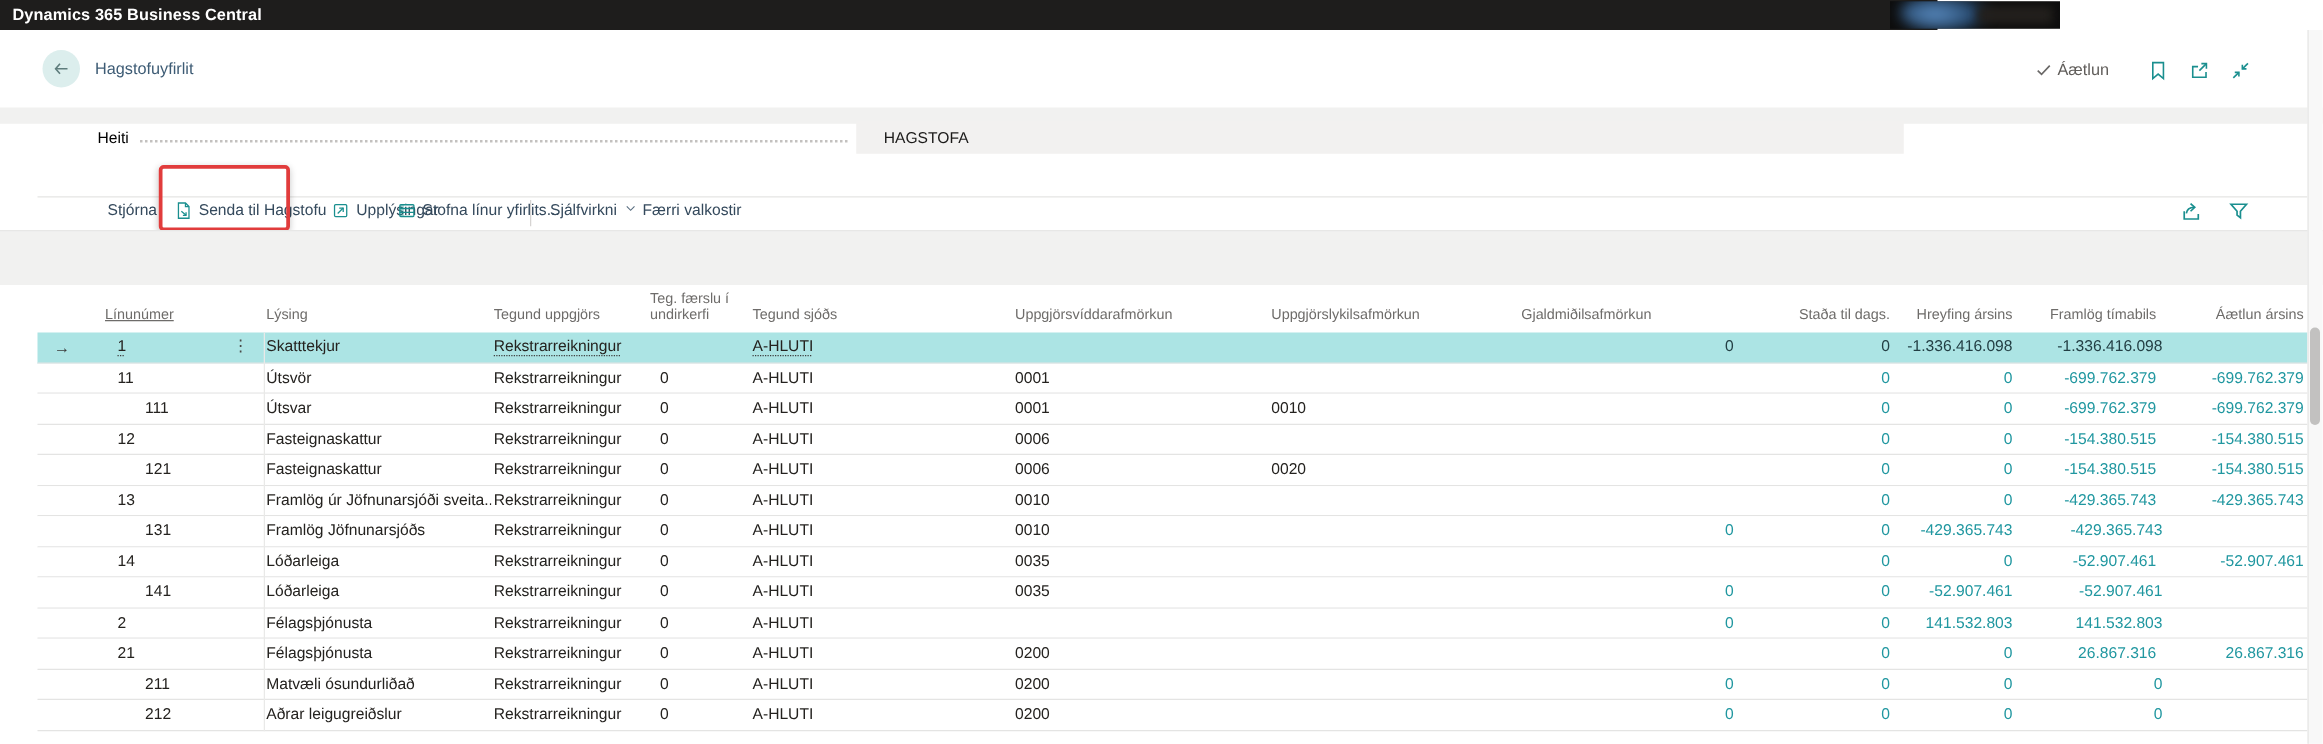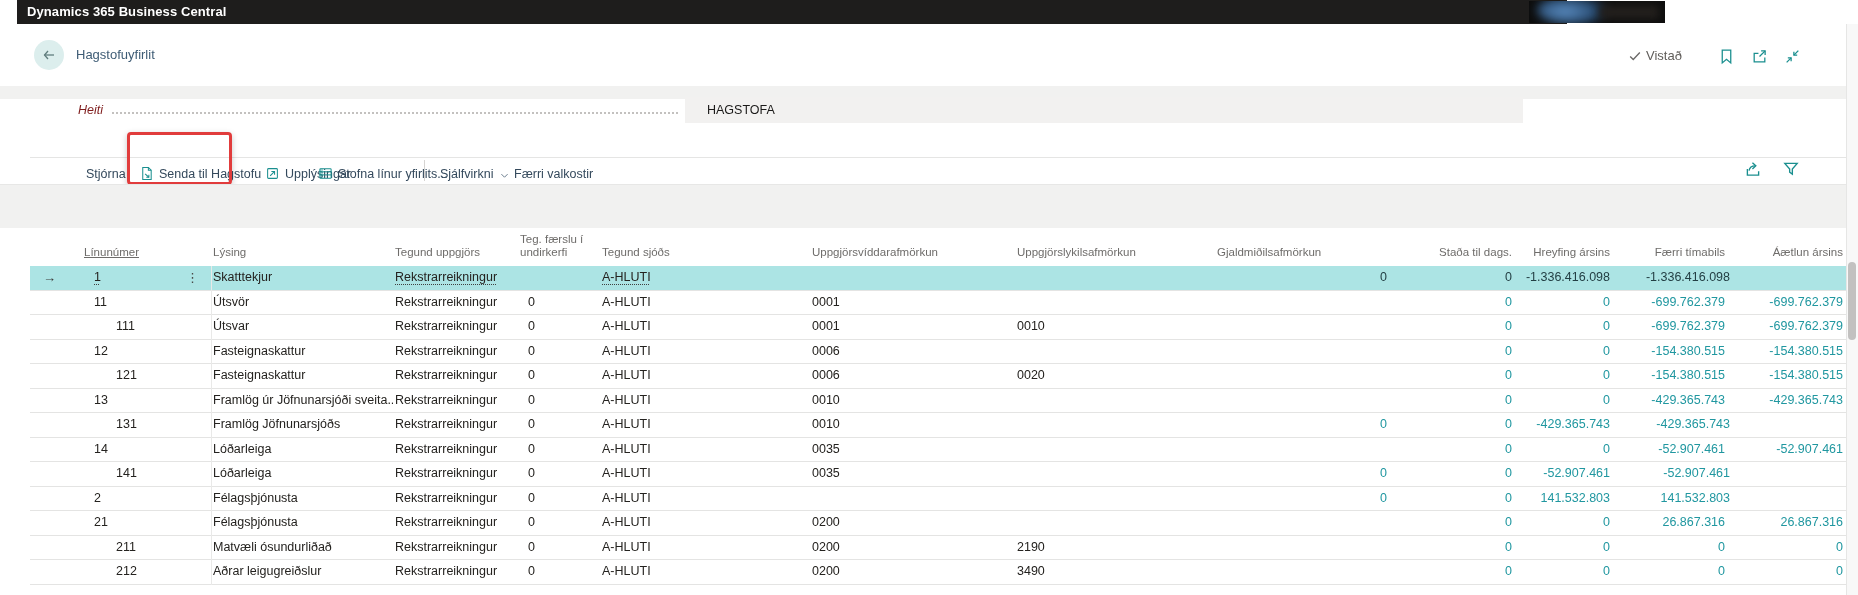--- a/index.html
+++ b/index.html
@@ -1,21 +1,21 @@
 <!DOCTYPE html>
 <html style="--accent-teal: #1a8f8f; --link-teal: #2097a0; --selected-row-bg: #ace4e4; --highlight-red: #e13c3c; --topbar-bg: #1e1d1c; --title-color: #3e5c75;"><head>
 <meta charset="utf-8">
 <style>
   * { margin:0; padding:0; box-sizing:border-box; }
   html,body { width:1858px; height:595px; overflow:hidden; background:#fff;
     font-family:"Liberation Sans","DejaVu Sans",sans-serif; }
   .abs { position:absolute; }
 
   
-  #topbar { left:17px; top:0; width:1550px; height:24px; background:var(--topbar-bg,#1e1d1c); }
+  #topbar { left:0; top:0; width:1550px; height:24px; background:var(--topbar-bg,#1e1d1c); }
   #topbar-title { left:10px; top:4px; color:#fff; font-size:13px; font-weight:700; letter-spacing:.1px; }
   .tb-icon { top:4px; width:16px; height:16px; color:#fff; }
   .tb-icon svg { width:16px; height:16px; display:block; }
   #env-badge { left:1512px; top:1px; width:136px; height:22px; background:#0d0d0d; overflow:hidden; }
   #env-badge .blob { position:absolute; left:8px; top:-6px; width:70px; height:30px; border-radius:50%;
     background:radial-gradient(ellipse at 40% 55%, #5d8fc4 0%, #27496e 55%, rgba(10,20,30,0) 80%); filter:blur(5px); }
   #env-badge .blob2 { position:absolute; left:70px; top:4px; width:60px; height:14px; background:#23201d; filter:blur(4px); }
   #help-glyph { left:1834px; top:3px; color:#fff; font-size:14px; font-weight:400; }
 
   
@@ -27,29 +27,29 @@
   #saved-box svg { width:14px; height:14px; color:#6a6867; }
   .hdr-icon { top:48px; width:17px; height:17px; color:var(--accent-teal,#1a8f8f); }
   .hdr-icon svg { width:17px; height:17px; display:block; }
 
   
   .band { left:0; width:1858px; background:#f1f1f0; }
   #band1 { top:86px; height:13px; }
   #band2 { top:184px; height:44px; border-top:1px solid #e7e7e6; }
 
   
-  #heiti-label { left:78px; top:103px; font-size:12.5px; color:#7f1d1d;font-style:italic; }
+  #heiti-label { left:78px; top:103px; font-size:12.5px; color:#000000; }
   #heiti-leader { left:112px; top:100px; width:566px; height:14px;
     border-bottom:2px dotted #c3c1bf; }
   #heiti-input { left:685px; top:97px; width:838px; height:26px; background:#f2f1f0;
     font-size:12.5px; color:#1b1a19; line-height:26px; padding-left:22px; }
 
   
   #tb-line { left:30px; top:157px; width:1816px; height:1px; background:#e5e5e4; }
-  .tb-item { top:161px; height:20px; display:flex; align-items:flex-end; gap:5px;
+  .tb-item { top:161px; height:20px; display:flex; align-items:flex-start; gap:5px;
     font-size:12.5px; color:#34495c; white-space:nowrap; cursor:pointer; }
   .tb-item svg { width:15px; height:15px; color:var(--accent-teal,#1a8f8f); flex:0 0 auto; }
   #tb-divider { left:424px; top:160px; width:1px; height:21px; background:#d6d4d2; }
   .tb-right { top:160px; width:18px; height:18px; color:var(--accent-teal,#1a8f8f); cursor:pointer; }
   .tb-right svg { width:18px; height:18px; display:block; }
   #red-callout { left:127px; top:132px; width:105px; height:53px; border:3px solid var(--highlight-red,#e13c3c);
     border-radius:4px; box-shadow:0 2px 6px rgba(0,0,0,.22); pointer-events:none; }
 
   
   #table { left:30px; top:228px; width:1816px; }
@@ -130,21 +130,21 @@
       <line x1="13" y1="8" x2="3.5" y2="8"></line>
       <polyline points="7,4 3.5,8 7,12"></polyline>
     </svg>
 </div>
 <span id="page-title" class="abs">Hagstofuyfirlit</span>
 
 <div id="saved-box" class="abs">
   <svg viewBox="0 0 16 16" fill="none" stroke="currentColor" stroke-width="1.5">
       <polyline points="2.5,8.5 6,12 13.5,4"></polyline>
     </svg>
-  <span>Vistað</span>
+  <span>Áætlun</span>
 </div>
 <span class="abs hdr-icon" style="left:1718px">
   <svg viewBox="0 0 16 16" fill="none" stroke="currentColor" stroke-width="1.2">
       <path d="M4 2h8v12l-4-3.4L4 14z"></path>
     </svg>
 </span>
 <span class="abs hdr-icon" style="left:1751px">
   <svg viewBox="0 0 16 16" fill="none" stroke="currentColor" stroke-width="1.2">
       <path d="M7 5H3v8h10V9"></path>
       <line x1="8" y1="8" x2="13.3" y2="2.7"></line>
@@ -228,21 +228,21 @@
       <div class="hcell col-linenum">Línunúmer</div>
       <div class="hcell col-lysing">Lýsing</div>
       <div class="hcell col-tegund_uppgjors">Tegund uppgjörs</div>
       <div class="hcell col-teg_faerslu">Teg. færslu í undirkerfi</div>
       <div class="hcell col-tegund_sjods">Tegund sjóðs</div>
       <div class="hcell col-vidd">Uppgjörsvíddarafmörkun</div>
       <div class="hcell col-lykill">Uppgjörslykilsafmörkun</div>
       <div class="hcell col-gjaldmidill">Gjaldmiðilsafmörkun</div>
       <div class="hcell col-stada num-h">Staða til dags.</div>
       <div class="hcell col-hreyfing num-h">Hreyfing ársins</div>
-      <div class="hcell col-aetlun_timabils num-h">Færri tímabils</div>
+      <div class="hcell col-aetlun_timabils num-h">Framlög tímabils</div>
       <div class="hcell col-aetlun_arsins num-h">Áætlun ársins</div>
     </div>
   <div id="tbody">
     <div id="vline"></div>
   <div class="trow grid13 sel">
         <div class="cell col-arrow"><span class="rowarrow">→</span></div>
         <div class="cell col-linenum ind0"><span class="val dotted">1</span><span class="rowmenu">⋮</span></div>
         <div class="cell col-lysing"><span class="val">Skatttekjur</span></div>
         <div class="cell col-tegund_uppgjors"><span class="val dotted">Rekstrarreikningur</span></div>
         <div class="cell col-teg_faerslu"><span class="val"></span></div>
@@ -402,36 +402,34 @@
         <div class="cell col-aetlun_arsins num-c"><span class="val num">26.867.316</span></div>
       </div>
       <div class="trow grid13">
         <div class="cell col-arrow"></div>
         <div class="cell col-linenum ind1"><span class="val">211</span></div>
         <div class="cell col-lysing"><span class="val">Matvæli ósundurliðað</span></div>
         <div class="cell col-tegund_uppgjors"><span class="val">Rekstrarreikningur</span></div>
         <div class="cell col-teg_faerslu"><span class="val">0</span></div>
         <div class="cell col-tegund_sjods"><span class="val">A-HLUTI</span></div>
         <div class="cell col-vidd"><span class="val">0200</span></div>
-        <div class="cell col-lykill"><span class="val">2190</span></div>
         <div class="cell col-gjaldmidill"><span class="val"></span></div>
         <div class="cell col-stada num-c"><span class="val num">0</span></div>
         <div class="cell col-hreyfing num-c"><span class="val num">0</span></div>
         <div class="cell col-aetlun_timabils num-c"><span class="val num">0</span></div>
         <div class="cell col-aetlun_arsins num-c"><span class="val num">0</span></div>
       </div>
       <div class="trow grid13">
         <div class="cell col-arrow"></div>
         <div class="cell col-linenum ind1"><span class="val">212</span></div>
         <div class="cell col-lysing"><span class="val">Aðrar leigugreiðslur</span></div>
         <div class="cell col-tegund_uppgjors"><span class="val">Rekstrarreikningur</span></div>
         <div class="cell col-teg_faerslu"><span class="val">0</span></div>
         <div class="cell col-tegund_sjods"><span class="val">A-HLUTI</span></div>
         <div class="cell col-vidd"><span class="val">0200</span></div>
-        <div class="cell col-lykill"><span class="val">3490</span></div>
         <div class="cell col-gjaldmidill"><span class="val"></span></div>
         <div class="cell col-stada num-c"><span class="val num">0</span></div>
         <div class="cell col-hreyfing num-c"><span class="val num">0</span></div>
         <div class="cell col-aetlun_timabils num-c"><span class="val num">0</span></div>
         <div class="cell col-aetlun_arsins num-c"><span class="val num">0</span></div>
       </div>
     </div>
 </div>
 
 <div id="sb-track" class="abs"></div>

